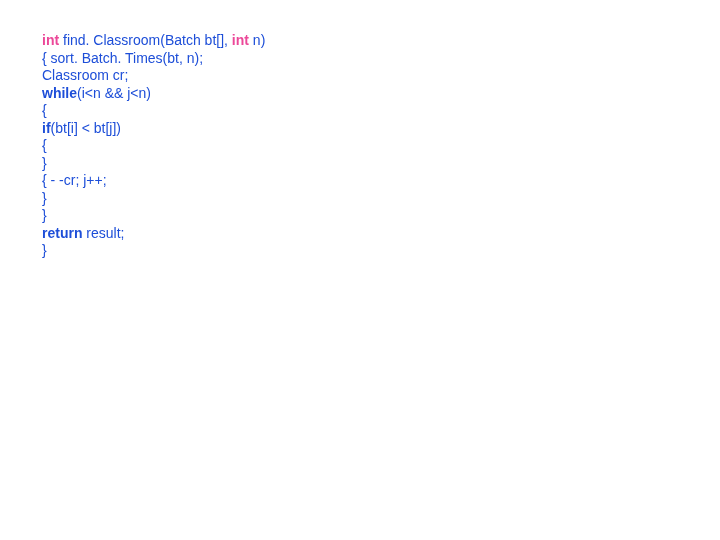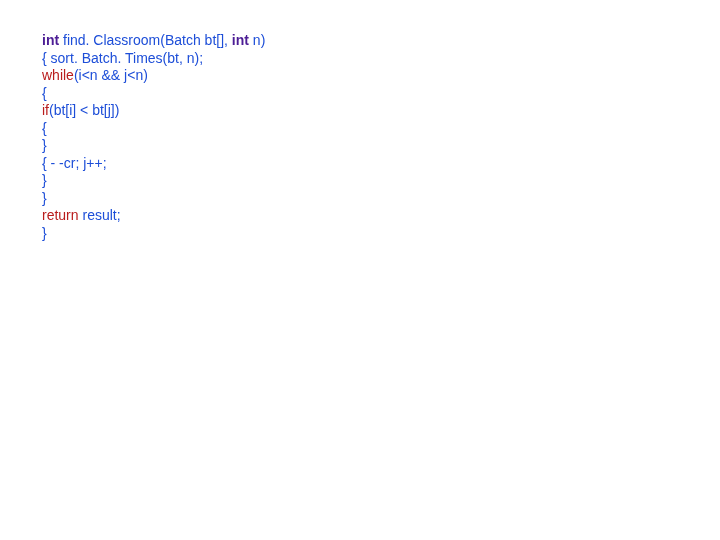--- a/index.html
+++ b/index.html
@@ -12,34 +12,35 @@
     font-size: 14px;
     color: #000000;
     line-height: 1.25;
   }
   .code-block {
     padding: 32px 0 0 42px;
   }
   .line {
     white-space: pre;
   }
-  .kw { color: #b91c1c; font-weight: normal; }
-  .ty { color: #4c1d95; font-weight: bold; }   
+  .kw { color: #1d4ed8; font-weight: bold; }
+  .ty { color: #ec4899; font-weight: bold; }   
   .num { color: #c62828; }                      
   .txt { color: #1d4ed8; margin-top: 18px; }
 </style>
 </head>
 <body>
 
 <div class="code-block">
 
   <div class="line"><span class="ty">int</span><span class="txt"> find. Classroom(Batch bt[], </span><span class="ty">int</span><span class="txt"> n)</span></div>
 
   <div class="line"><span class="txt">{ sort. Batch. Times(bt, n);</span></div>
 
+  <div class="line"><span class="txt">Classroom cr;</span></div>
 
 
   <div class="line"><span class="kw">while</span><span class="txt">(i&lt;n &amp;&amp; j&lt;n)</span></div>
 
   <div class="line"><span class="txt">{</span></div>
 
   <div class="line"><span class="kw">if</span><span class="txt">(bt[i] &lt; bt[j])</span></div>
 
   <div class="line"><span class="txt">{</span></div>
 

